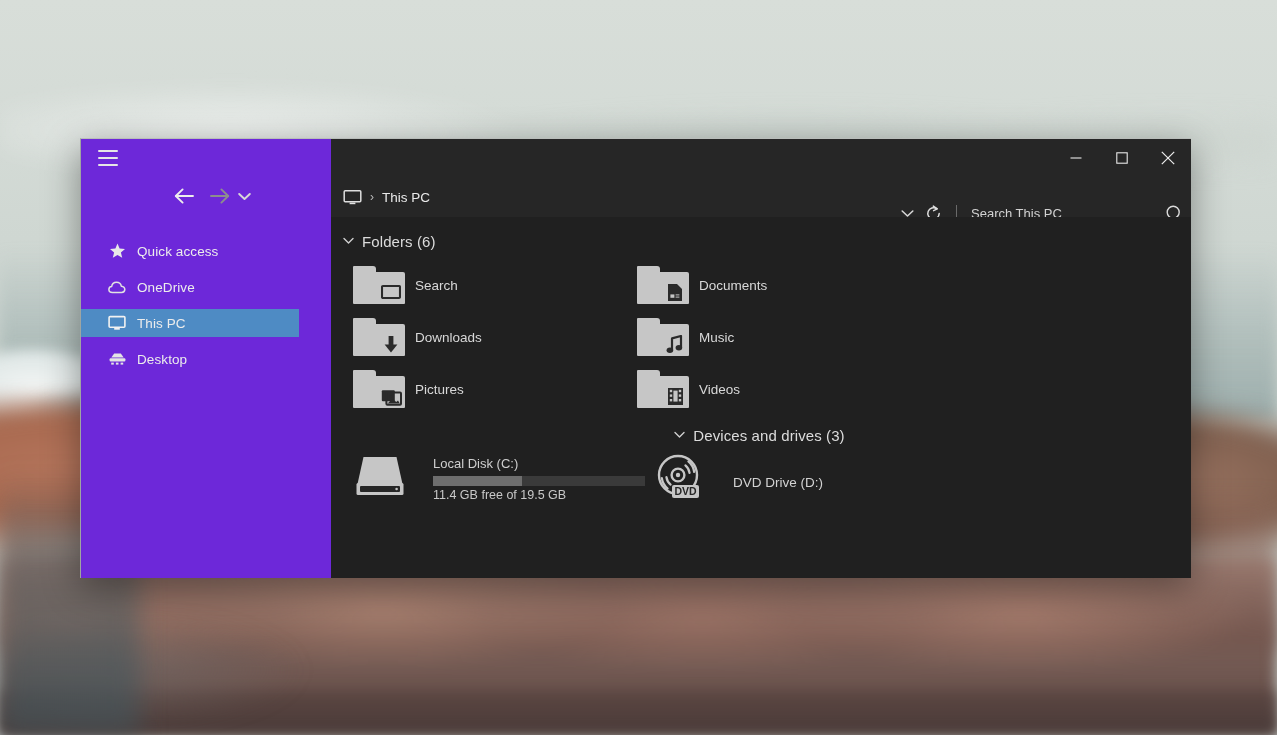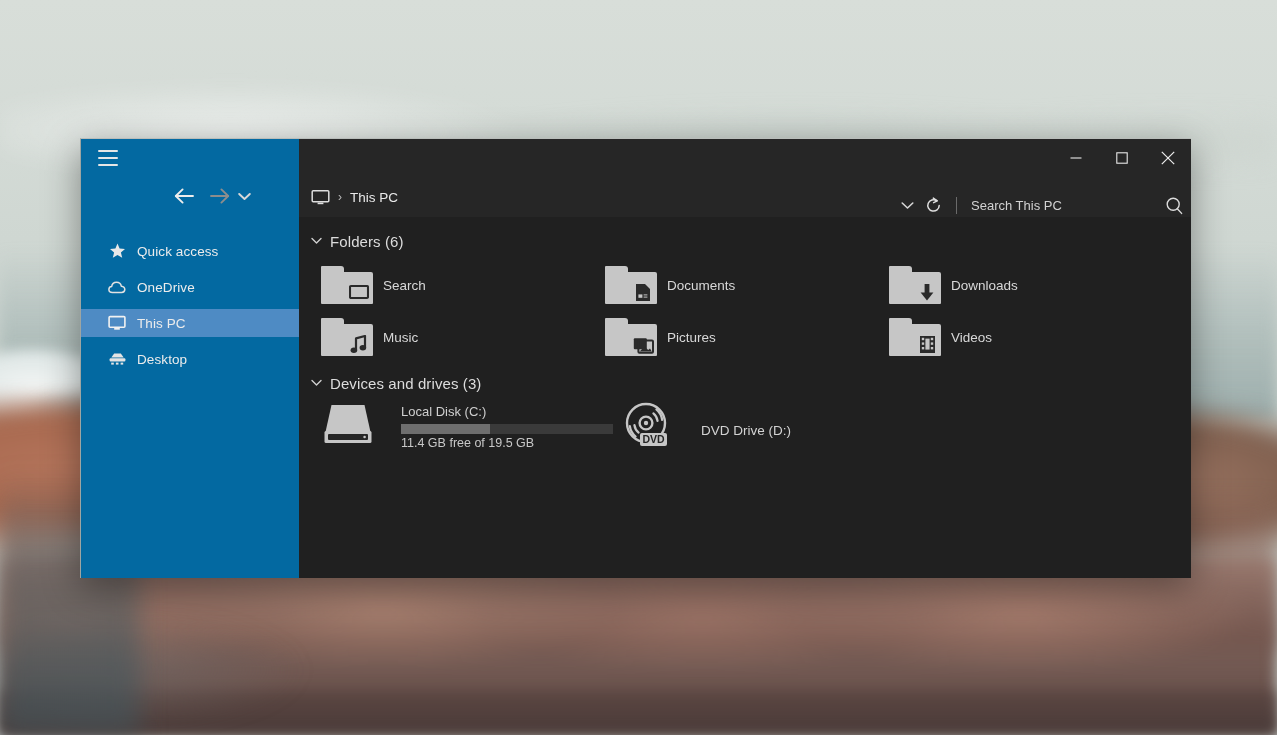--- a/index.html
+++ b/index.html
@@ -98,22 +98,22 @@
     left:80px; top:138px;
     width:1111px; height:440px;
     box-shadow:0 10px 34px rgba(0,0,0,.38);
     display:flex;
     border-top:1px solid #b9bdba;
     border-left:1px solid #9fa5a2;
   }
 
   
   #navpane {
-    width:218px;
-    background:#0369a1;
+    width:250px;
+    background:#6d28d9;
     flex-shrink:0;
     position:relative;
     padding-left:33px;
   }
   .hamburger {
     position:absolute; left:17px; top:11px;
     width:20px; height:16px;
     display:flex; flex-direction:column; justify-content:space-between;
     cursor:pointer;
   }
@@ -162,21 +162,21 @@
 
   #addressbar {
     height:40px; background:#262626; display:flex; align-items:center;
     flex-shrink:0; position:relative;
   }
   .crumb-wrap { display:flex; align-items:center; gap:8px; padding-left:11px; }
   .crumb-icon { width:20px; height:18px; display:flex; align-items:center; justify-content:center; }
   .crumb-sep { color:#b9b9b9; font-size:12px; line-height:1; }
   .crumb-text { color:#e9e9e9; font-size:13.5px; }
 
-  .addr-right { position:absolute; right:0; top:8px; height:40px; display:flex; align-items:center; }
+  .addr-right { position:absolute; right:0; top:16px; height:40px; display:flex; align-items:center; }
   .addr-icon { width:26px; height:40px; display:flex; align-items:center; justify-content:center; cursor:pointer; }
   .addr-divider { width:1px; height:17px; background:#6a6a6a; margin:0 14px 0 10px; }
   .search-box { display:flex; align-items:center; width:220px; height:40px; cursor:text; }
   .search-ph { color:#d2d2d2; font-size:13px; flex:1; }
   .search-mag { width:34px; display:flex; align-items:center; justify-content:center; }
 
   #filearea { flex:1; background:#202020; padding:12px 15px 0 0; overflow:hidden; position:relative; }
 
   .section-head {
     display:flex; align-items:center; gap:8px;
@@ -476,21 +476,21 @@
                 <rect x="11.8" y="12" width="2.4" height="2.4" fill="#c6c6c6"></rect>
                 <rect x="6.4" y="3.6" width="4.2" height="11" fill="#c6c6c6"></rect>
               </svg>
             </span>
           </span>
           <span class="item-label">Videos</span>
         </div>
 
       </div>
 
-      <div class="section-head" style="margin-top:8px;">
+      <div class="section-head" style="margin-top:8px;justify-content:center;">
         <span class="section-chev">
           <svg width="11" height="8" viewBox="0 0 11 8">
             <path d="M1 1.6 L5.5 6 L10 1.6" fill="none" stroke="#cfcfcf" stroke-width="1.4" stroke-linecap="round" stroke-linejoin="round"></path>
           </svg>
         </span>
         <span class="section-title">Devices and drives (3)</span>
       </div>
 
       <div class="drive-grid">
 

